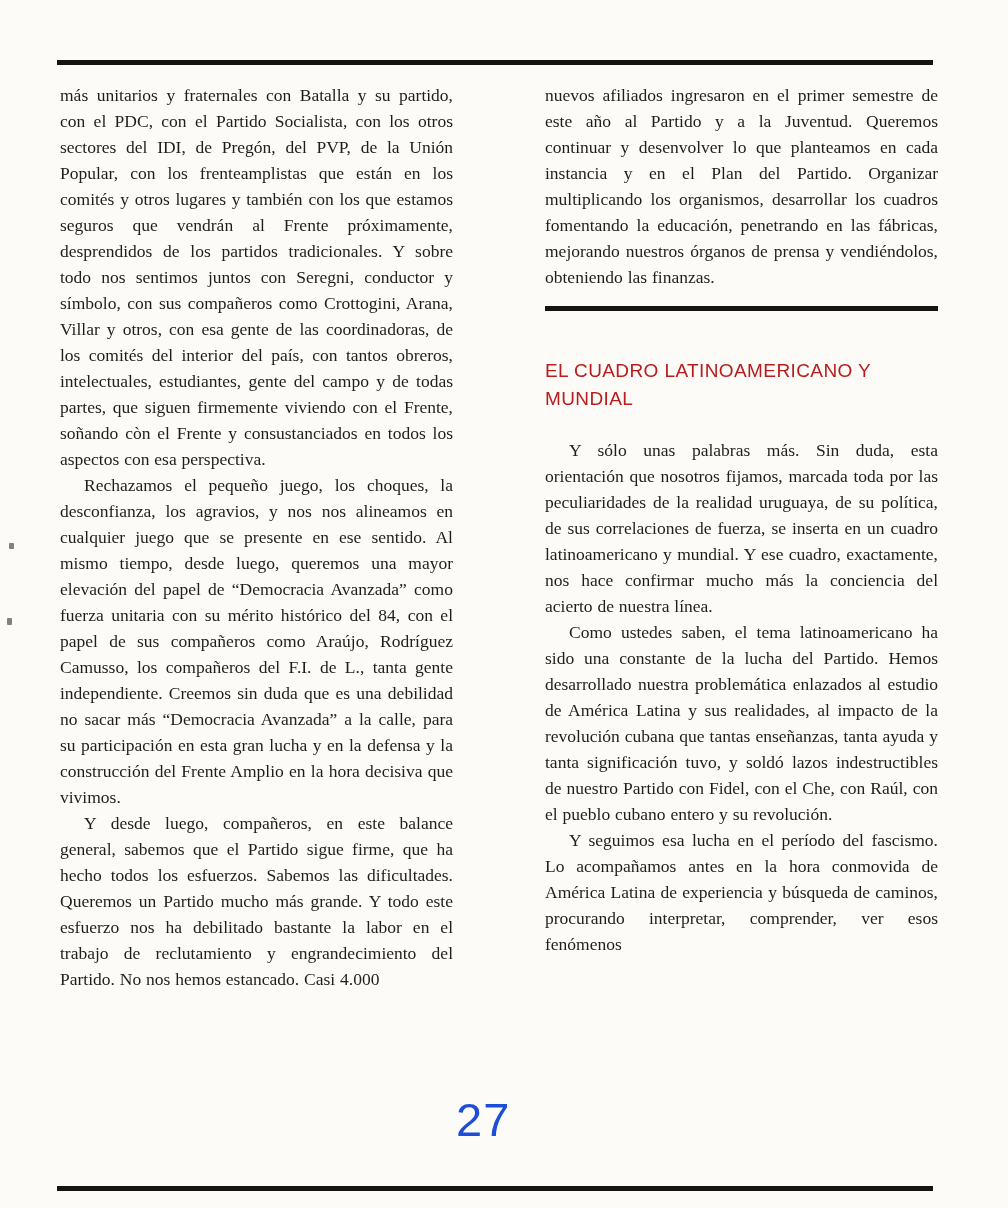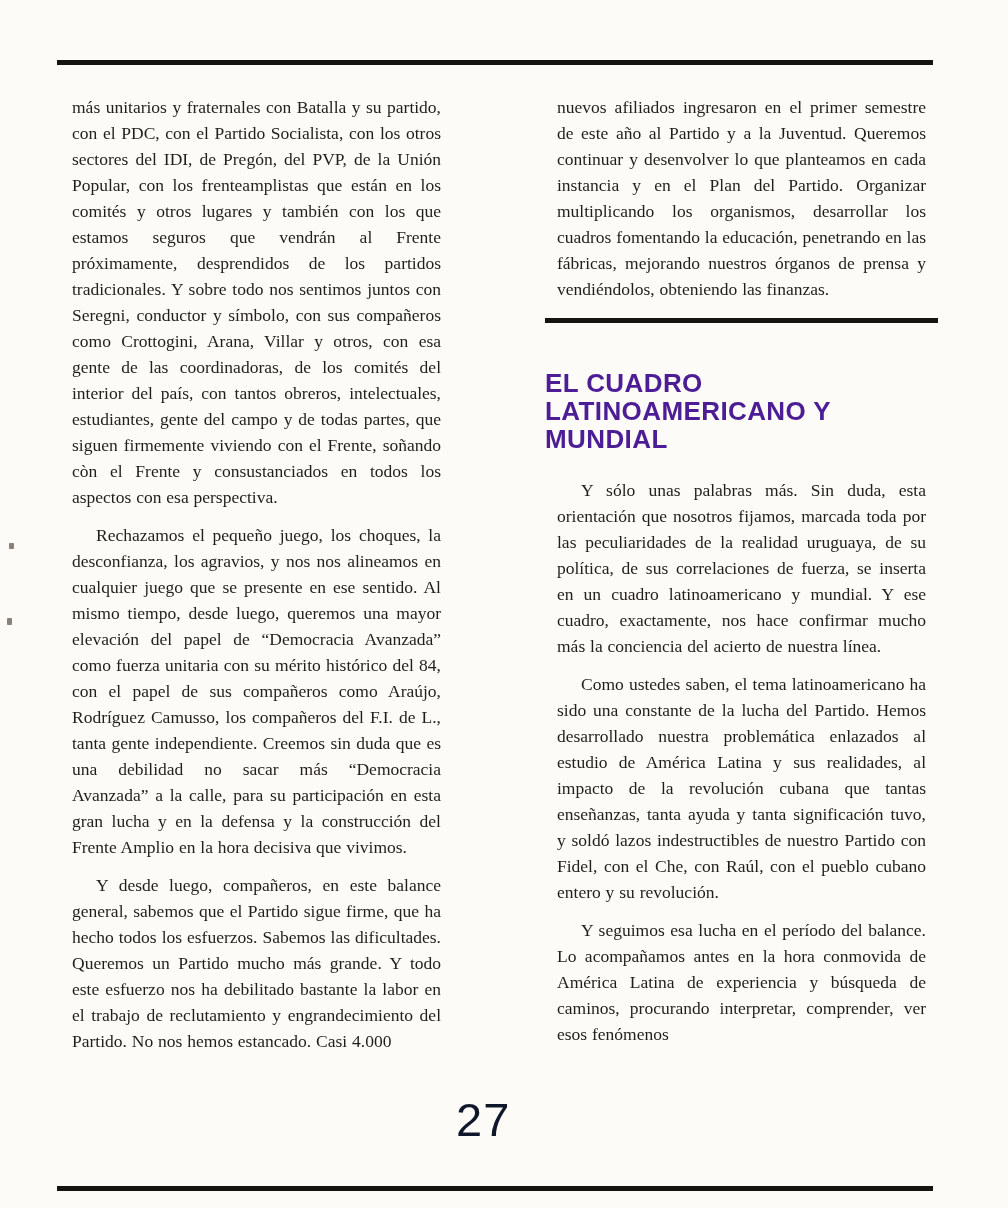--- a/index.html
+++ b/index.html
@@ -39,57 +39,57 @@
     position: absolute;
     top: 82px;
     left: 60px;
     display: flex;
     gap: 92px;
   }
   .col {
     width: 393px;
   }
   .col p {
-    margin: 12px;
+    margin: 0;
     font-size: 17.5px;
     line-height: 26px;
     text-align: justify;
     word-spacing: 0.5px;
   }
   .col p.indent {
     text-indent: 24px;
   }
   .col p.gap-top {
     margin-top: 2px;
   }
   .section-rule {
     height: 5px;
     background: #17130e;
     width: 100%;
     margin: 16px 0 46px 0;
   }
   h2.section-heading {
     margin: 0 0 24px 0;
     font-family: "Liberation Sans", sans-serif;
-    font-weight: 700;
-    font-size: 26px;
+    font-weight: 400;
+    font-size: 19px;
     line-height: 28px;
     letter-spacing: 0.4px;
-    color: #4c1d95;
+    color: #b91c1c;
     max-width: 345px;
   }
   .page-number {
     position: absolute;
     left: 456px;
     top: 1096px;
     font-family: "Liberation Sans", sans-serif;
     font-weight: 400;
     font-size: 47px;
     line-height: 1;
-    color: #0f172a;
+    color: #1d4ed8;
     letter-spacing: 1px;
   }
   .speck {
     position: absolute;
     background: #6b6257;
     border-radius: 1px;
   }
   .speck-1 { left: 9px;  top: 543px; width: 5px; height: 6px; opacity: .8; }
   .speck-2 { left: 7px;  top: 618px; width: 5px; height: 7px; opacity: .8; }
 </style>
@@ -113,21 +113,21 @@
 
     <div class="col">
       <p>nuevos afiliados ingresaron en el primer semestre de este año al Partido y a la Juventud. Queremos continuar y desenvolver lo que planteamos en cada instancia y en el Plan del Partido. Organizar multiplicando los organismos, desarrollar los cuadros fomentando la educación, penetrando en las fábricas, mejorando nuestros órganos de prensa y vendiéndolos, obteniendo las finanzas.</p>
 
       <div class="section-rule"></div>
 
       <h2 class="section-heading">EL CUADRO LATINOAMERICANO Y MUNDIAL</h2>
 
       <p class="indent">Y sólo unas palabras más. Sin duda, esta orientación que nosotros fijamos, marcada toda por las peculiaridades de la realidad uruguaya, de su política, de sus correlaciones de fuerza, se inserta en un cuadro latinoamericano y mundial. Y ese cuadro, exactamente, nos hace confirmar mucho más la conciencia del acierto de nuestra línea.</p>
       <p class="indent">Como ustedes saben, el tema latinoamericano ha sido una constante de la lucha del Partido. Hemos desarrollado nuestra problemática enlazados al estudio de América Latina y sus realidades, al impacto de la revolución cubana que tantas enseñanzas, tanta ayuda y tanta significación tuvo, y soldó lazos indestructibles de nuestro Partido con Fidel, con el Che, con Raúl, con el pueblo cubano entero y su revolución.</p>
-      <p class="indent">Y seguimos esa lucha en el período del balance. Lo acompañamos antes en la hora conmovida de América Latina de experiencia y búsqueda de caminos, procurando interpretar, comprender, ver esos fenómenos</p>
+      <p class="indent">Y seguimos esa lucha en el período del fascismo. Lo acompañamos antes en la hora conmovida de América Latina de experiencia y búsqueda de caminos, procurando interpretar, comprender, ver esos fenómenos</p>
     </div>
 
   </div>
 
   <div class="page-number">27</div>
 
   <div class="rule rule-bottom"></div>
 
 </div>
 

